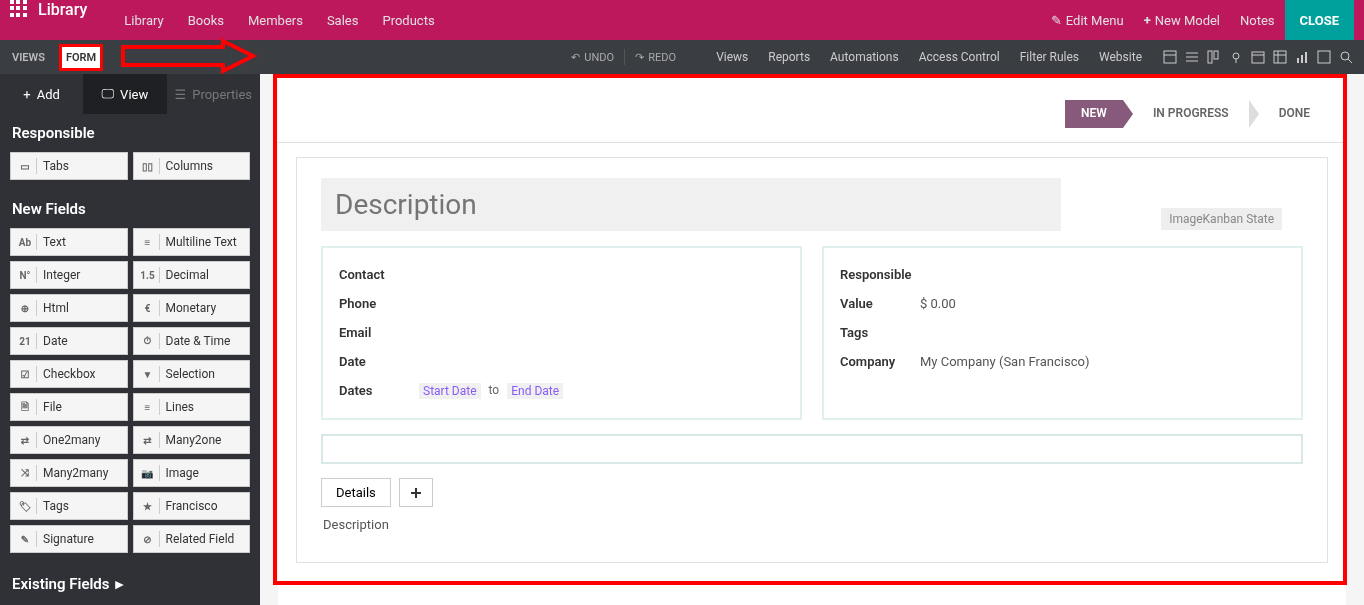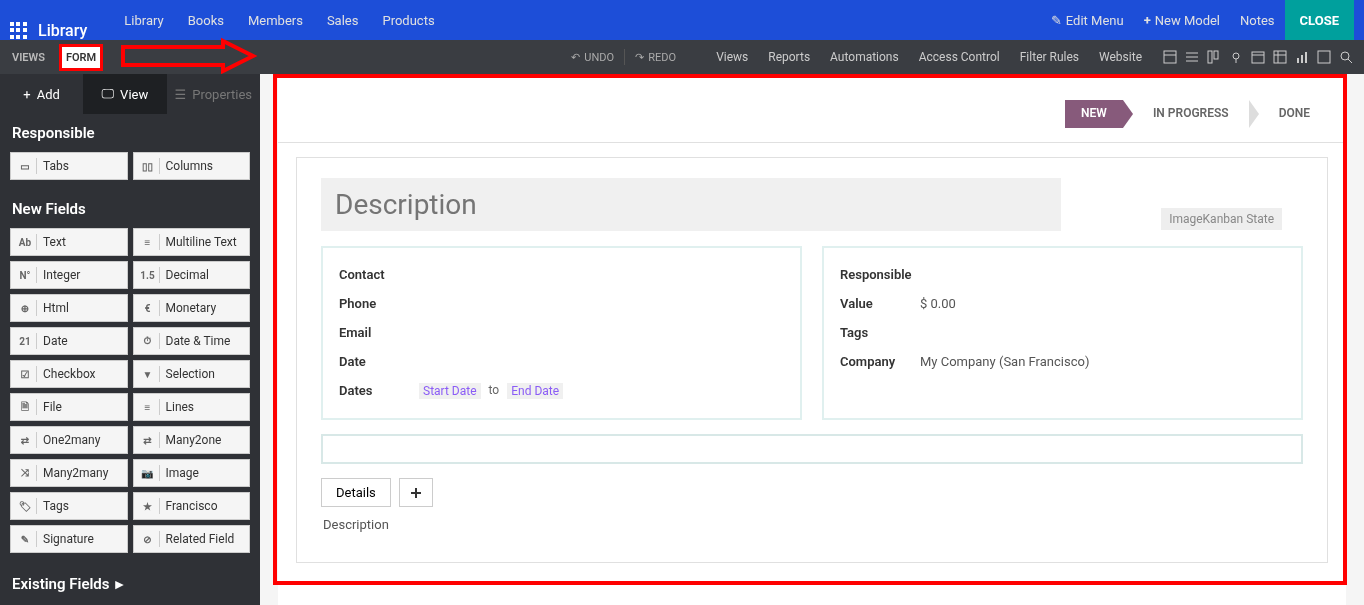--- a/index.html
+++ b/index.html
@@ -1,17 +1,17 @@
 <!DOCTYPE html>
 <html><head>
 <meta charset="utf-8">
 <style>
 *{margin:0;padding:0;box-sizing:border-box;font-family:-apple-system,BlinkMacSystemFont,"Segoe UI",Roboto,sans-serif}
 body{background:#f5f5f5;width:1364px;height:605px;overflow:hidden;font-size:13px}
-.topbar{background:#1d4ed8;height:40px;display:flex;align-items:flex-end;color:#fff;padding:0 10px}
+.topbar{background:#be185d;height:40px;display:flex;align-items:flex-start;color:#fff;padding:0 10px}
 .apps-icon{width:18px;height:18px;display:grid;grid-template-columns:repeat(3,1fr);grid-template-rows:repeat(3,1fr);gap:1px;margin-right:10px}
 .apps-icon span{background:#fff;width:4px;height:4px}
 .app-title{font-size:16px;font-weight:500;margin-right:25px}
 .nav-item{padding:0 12px;height:40px;display:flex;align-items:center;cursor:pointer;font-size:13px;color:#e0e0e0}
 .topbar-right{margin-left:auto;display:flex;align-items:center}
 .tbr-item{padding:0 10px;height:40px;display:flex;align-items:center;cursor:pointer;font-size:13px;color:#e0e0e0}
 .close-btn{background:#00a09d;padding:0 15px;height:40px;display:flex;align-items:center;font-weight:700;cursor:pointer}
 .subbar{background:#3a3d42;height:34px;display:flex;align-items:center;color:#bbb}
 .views-tab{padding:0 12px;height:34px;display:flex;align-items:center;font-size:11px;font-weight:600;cursor:pointer}
 .form-tab{background:#fff;color:#333;border:3px solid red;font-size:11px;font-weight:600;padding:4px 4px;cursor:pointer;margin-left:2px}

